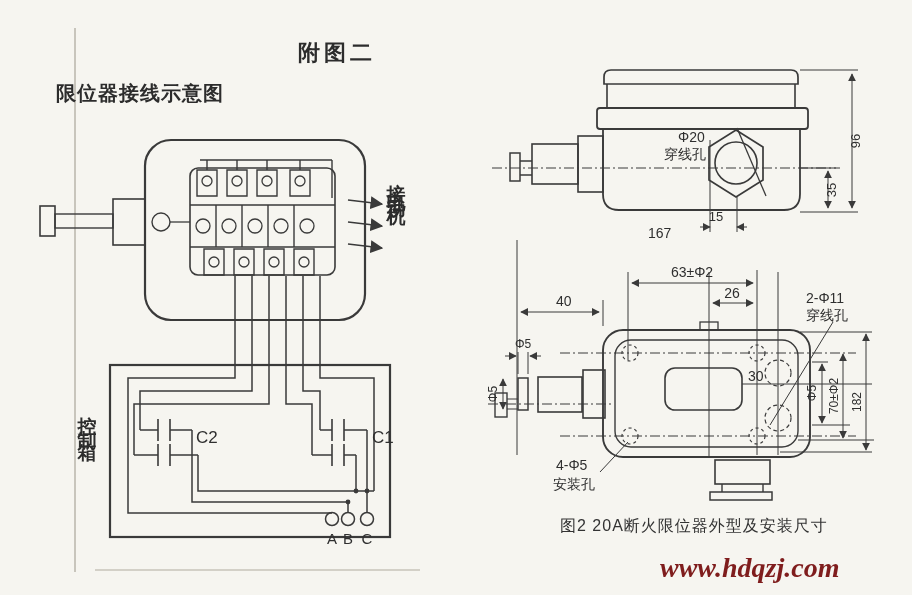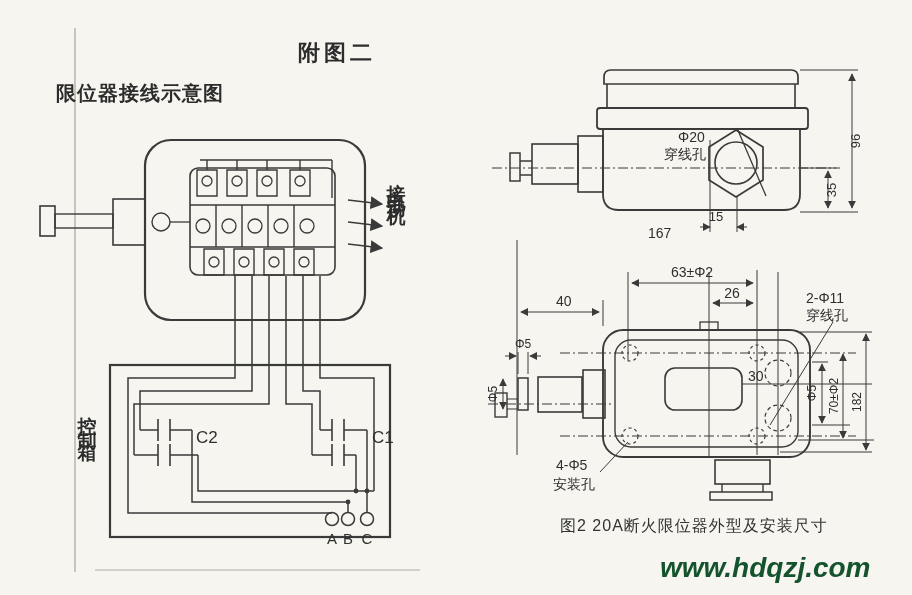--- a/index.html
+++ b/index.html
@@ -205,15 +205,15 @@
   <text x="861" y="402" font-size="12" text-anchor="middle" transform="rotate(-90 861 402)">182</text>
   <text x="556" y="470" font-size="14">4-Φ5</text>
   <text x="553" y="489" font-size="14">安装孔</text>
 </svg>
 
 <div class="cjk fig-tag">附图二</div>
 <div class="cjk wiring-title">限位器接线示意图</div>
 <div class="cjk v-label motor-label">接电动机</div>
 <div class="cjk v-label cbox-label">控制箱</div>
 <div class="caption">图2 20A断火限位器外型及安装尺寸</div>
-<div class="watermark" id="wm" style="color: #14532d;">www.hdqzj.com</div>
+<div class="watermark" id="wm" style="color: #7f1d1d; font-family: Liberation Serif, serif;">www.hdqzj.com</div>
 
 </div>
 
 </body></html>

